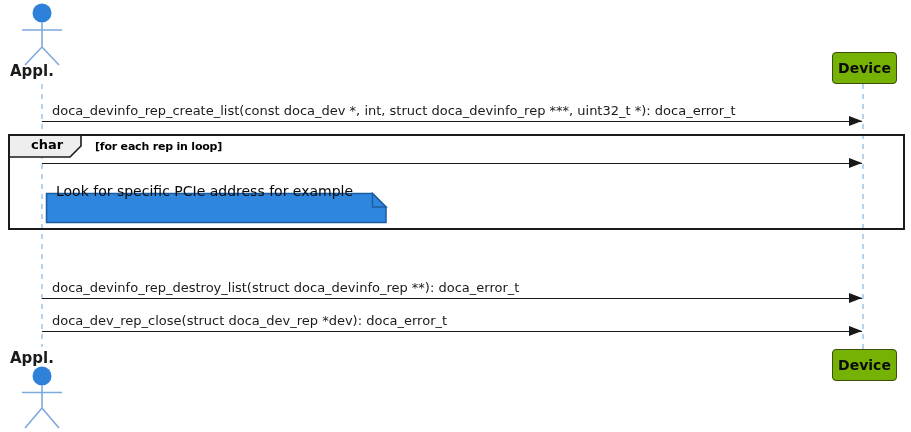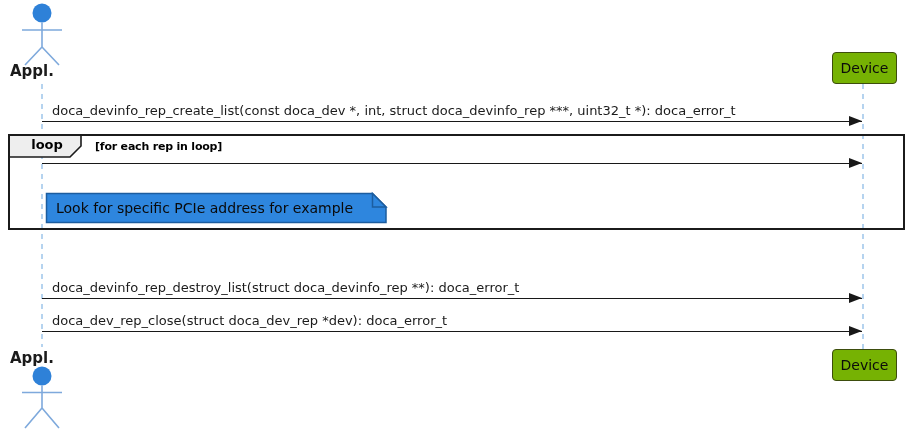--- a/index.html
+++ b/index.html
@@ -6,21 +6,21 @@
   .diagram {
     position:relative; width:911px; height:432px; background:#ffffff;
     font-family:"DejaVu Sans", sans-serif; overflow:hidden;
   }
   .gfx { position:absolute; left:0; top:0; }
 
   .participant {
     position:absolute; width:65px; height:32px; box-sizing:border-box;
     background:#76b203; border:1.5px solid #3d4d0d; border-radius:4px;
     display:flex; align-items:center; justify-content:center;
-    font-size:14px; color:#0b0b0b;
+    font-size:14px; color:#0b0b0b;font-weight:bold;
   }
   .actor-label {
     position:absolute; width:64px; text-align:left;
     font-size:15px; color:#1b1b1b;font-weight:bold;
   }
 
   .message { position:absolute; left:42px; width:820px; }
   .msg-text {
     padding-left:10px; font-size:13px; color:#1b1b1b;
     white-space:nowrap; margin-bottom:2px; height:16px; line-height:16px;
@@ -40,21 +40,21 @@
     position:absolute; left:22px; top:137px; width:50px; text-align:center;
     font-size:13px; font-weight:bold; color:#000;
   }
   .loop-condition {
     position:absolute; left:95px; top:140px;
     font-size:11px; font-weight:bold; letter-spacing:-0.2px; color:#000;
     white-space:nowrap;
   }
 
   .note-text {
-    position:absolute; left:56px; top:200px; font-size:14px; color:#0a0a0a;
+    position:absolute; left:56px; top:183px; font-size:14px; color:#0a0a0a;
     white-space:nowrap;
   }
 </style>
 </head>
 <body>
 
 <div class="diagram">
 
   <svg class="gfx" width="911" height="432" viewBox="0 0 911 432">
 
@@ -83,21 +83,21 @@
   <div class="participant" style="left:832px; top:52px;">Device</div>
 
   <div class="message" style="top:103px;">
     <div class="msg-text">doca_devinfo_rep_create_list(const doca_dev *, int, struct doca_devinfo_rep ***, uint32_t *): doca_error_t</div>
     <div class="msg-line">
       <span class="arrowhead"></span>
     </div>
   </div>
 
   <div class="loop-frame"></div>
-  <div class="loop-operator">loop</div>
+  <div class="loop-operator">char</div>
   <div class="loop-condition">[for each rep in loop]</div>
 
   <div class="message" style="top:163px;">
     <div class="msg-line">
       <span class="arrowhead"></span>
     </div>
   </div>
 
   <div class="note-text">Look for specific PCIe address for example</div>
 

